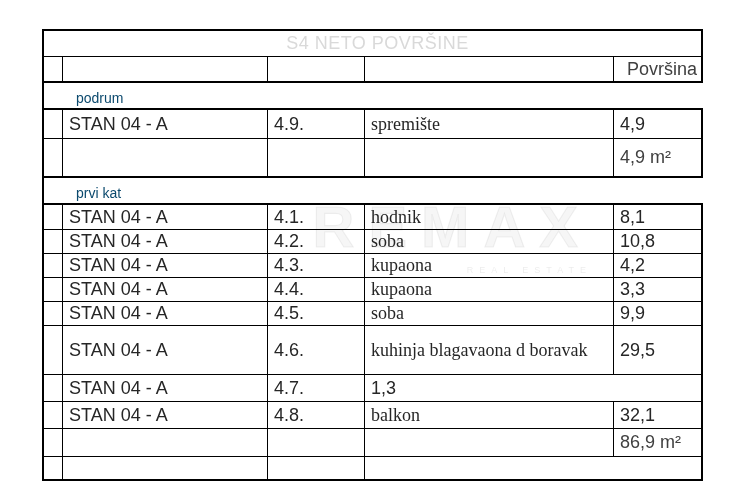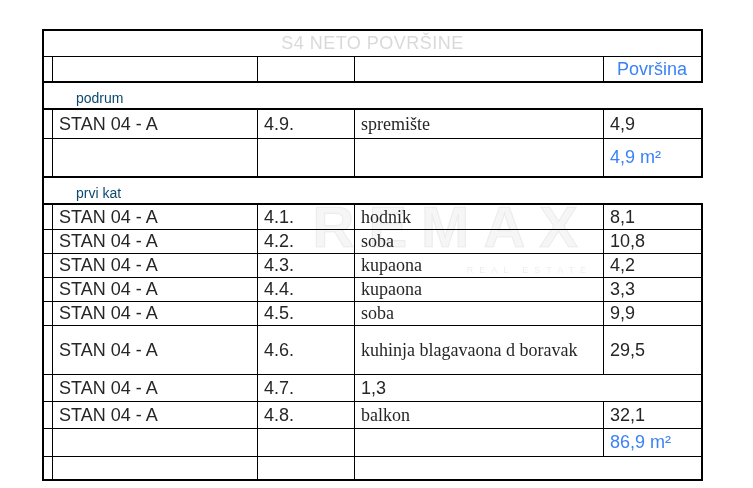--- a/index.html
+++ b/index.html
@@ -20,36 +20,36 @@
     color:rgba(0,0,0,0.035);
     -webkit-text-stroke:1.2px rgba(0,0,0,0.06);
     white-space:nowrap;
   }
   .watermark-sub {
     margin-top:8px; font-size:9px; letter-spacing:6px;
     color:rgba(0,0,0,0.08); white-space:nowrap;
   }
 
   .blk { position:relative; z-index:1; border:2px solid #000; background:transparent; }
-  .row { display:flex; align-items:center; height:24px; }
+  .row { display:flex; align-items:center; height:24px;padding-left:10px; }
   .row + .row { border-top:1px solid #000; }
 
   .cell { height:100%; display:flex; align-items:center; padding-left:6px;
           white-space:nowrap; overflow:visible; font-size:18px; }
   .cell + .cell { border-left:1px solid #000; }
   .c0 { width:8px; padding-left:0; }
   .c1 { width:205px; }
   .c2 { width:97px; }
   .c3 { width:249px;font-family:Liberation Serif, serif; }
   .c4 { flex:1; }
 
   .title-row { height:25px; justify-content:center; }
   .title-text { font-size:18px; color:#d9d9d9; letter-spacing:0.5px; }
   .header-row { height:25px; }
-  .faded { color:#3b82f6; }
+  .faded { color:#404040; }
   .area-header { padding-left:13px; }
 
   .section-band {
     position:relative; z-index:1; height:25px;
     border-left:2px solid #000;
     display:flex; align-items:flex-end; padding:0 0 2px 32px;
     font-size:14px; color:#0c4a6e;
   }
 
   .row-tall { height:28px; }

